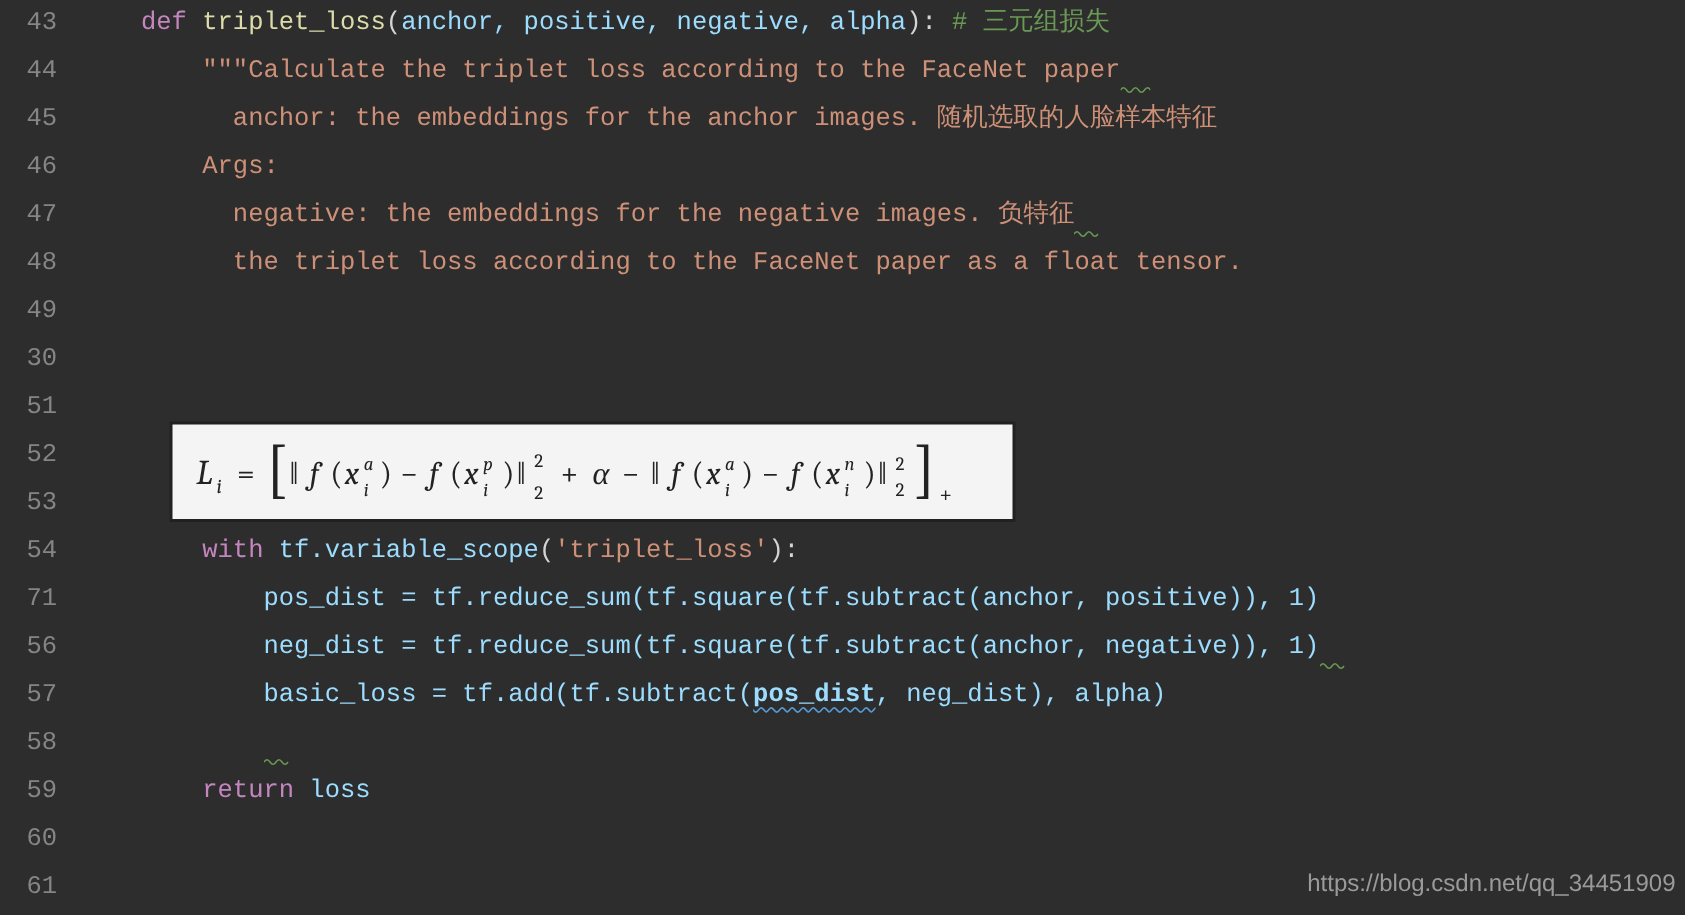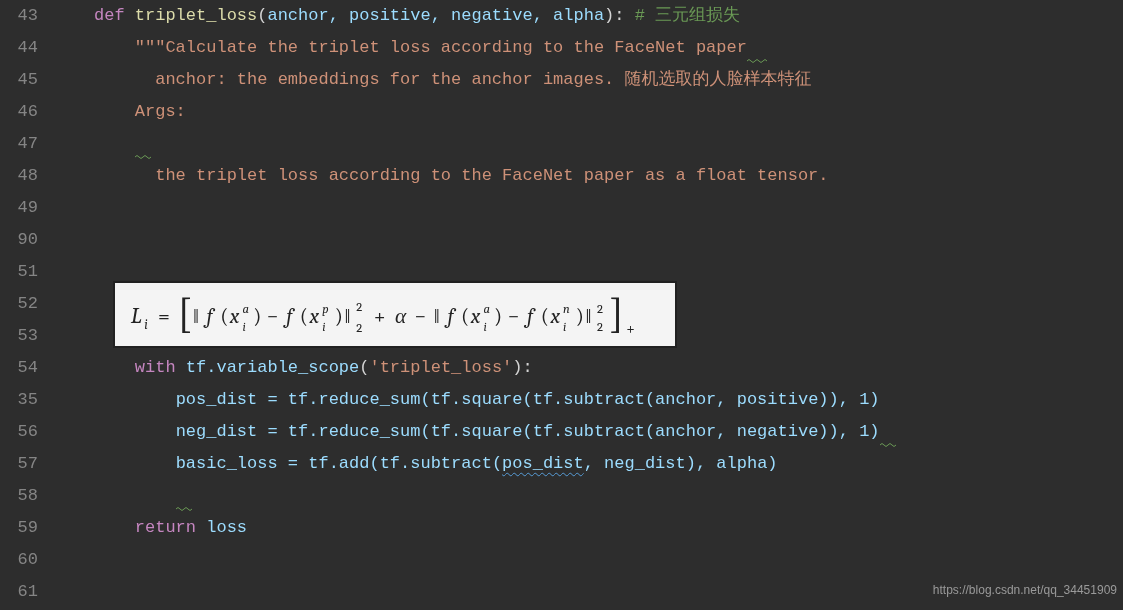--- a/index.html
+++ b/index.html
@@ -49,20 +49,21 @@
   }
   .kw { color: #c586c0; }      
   .fn { color: #dcdcaa; }      
   .str { color: #ce9178; }     
   .cmt { color: #6a9955; }
   .pn { color: #d4d4d4; }
   .id { color: #9cdcfe; }
   .squiggle2 {
     text-decoration: underline wavy #569cd6 1px;
     text-underline-offset: 4px;
+    font-weight: bold;
   }
 
   .formula-img {
     position: absolute;
     left: 115px;
     top: 283px;
     width: 560px;
     height: 63px;
     background: #f4f4f4;
     box-shadow: 0 0 0 2px rgba(0,0,0,0.25);
@@ -76,21 +77,21 @@
   }
   .formula-svg {
     width: 100%;
     height: 100%;
   }
   .watermark {
     position: absolute;
     right: 6px;
     bottom: 4px;
     color: #9a9a9a;
-    font-size: 12px;
+    font-size: 16px;
     font-family: Arial, sans-serif;
   }
   .trail-squig {
     display: inline-block;
     width: 20px;
     height: 6px;
     position: relative;
     top: 12px;
   }
   .trail-squig svg { display: block; }
@@ -100,26 +101,26 @@
 
 <div class="editor">
   <div class="gutter">
     <div>43</div>
     <div>44</div>
     <div>45</div>
     <div>46</div>
     <div>47</div>
     <div>48</div>
     <div>49</div>
-    <div>90</div>
+    <div>30</div>
     <div>51</div>
     <div>52</div>
     <div>53</div>
     <div>54</div>
-    <div>35</div>
+    <div>71</div>
     <div>56</div>
     <div>57</div>
     <div>58</div>
     <div>59</div>
     <div>60</div>
     <div>61</div>
   </div>
 
   <div class="code">
 
@@ -127,21 +128,21 @@
 
     <div class="line">    <span class="str">"""Calculate the triplet loss according to the FaceNet paper</span><span class="trail-squig"><svg width="20" height="6">
             <path d="M0 3 Q2 0 4 3 T8 3 T12 3 T16 3 T20 3" stroke="#6a9955" fill="none"></path>
           </svg></span></div>
 
     <div class="line">    <span class="str">  anchor: the embeddings for the anchor images. 随机选取的人脸样本特征</span></div>
 
     <div class="line">    <span class="str">Args:</span></div>
 
 
-    <div class="line">    <span class="trail-squig"><svg width="18" height="6">
+    <div class="line">    <span class="str">  negative: the embeddings for the negative images. 负特征</span><span class="trail-squig"><svg width="18" height="6">
             <path d="M0 3 Q2 0 4 3 T8 3 T12 3 T16 3" stroke="#6a9955" fill="none"></path>
           </svg></span></div>
 
 
     <div class="line">    <span class="str">  the triplet loss according to the FaceNet paper as a float tensor.</span></div>
 
     <div class="line"> </div>
 
     <div class="line"> </div>
 

